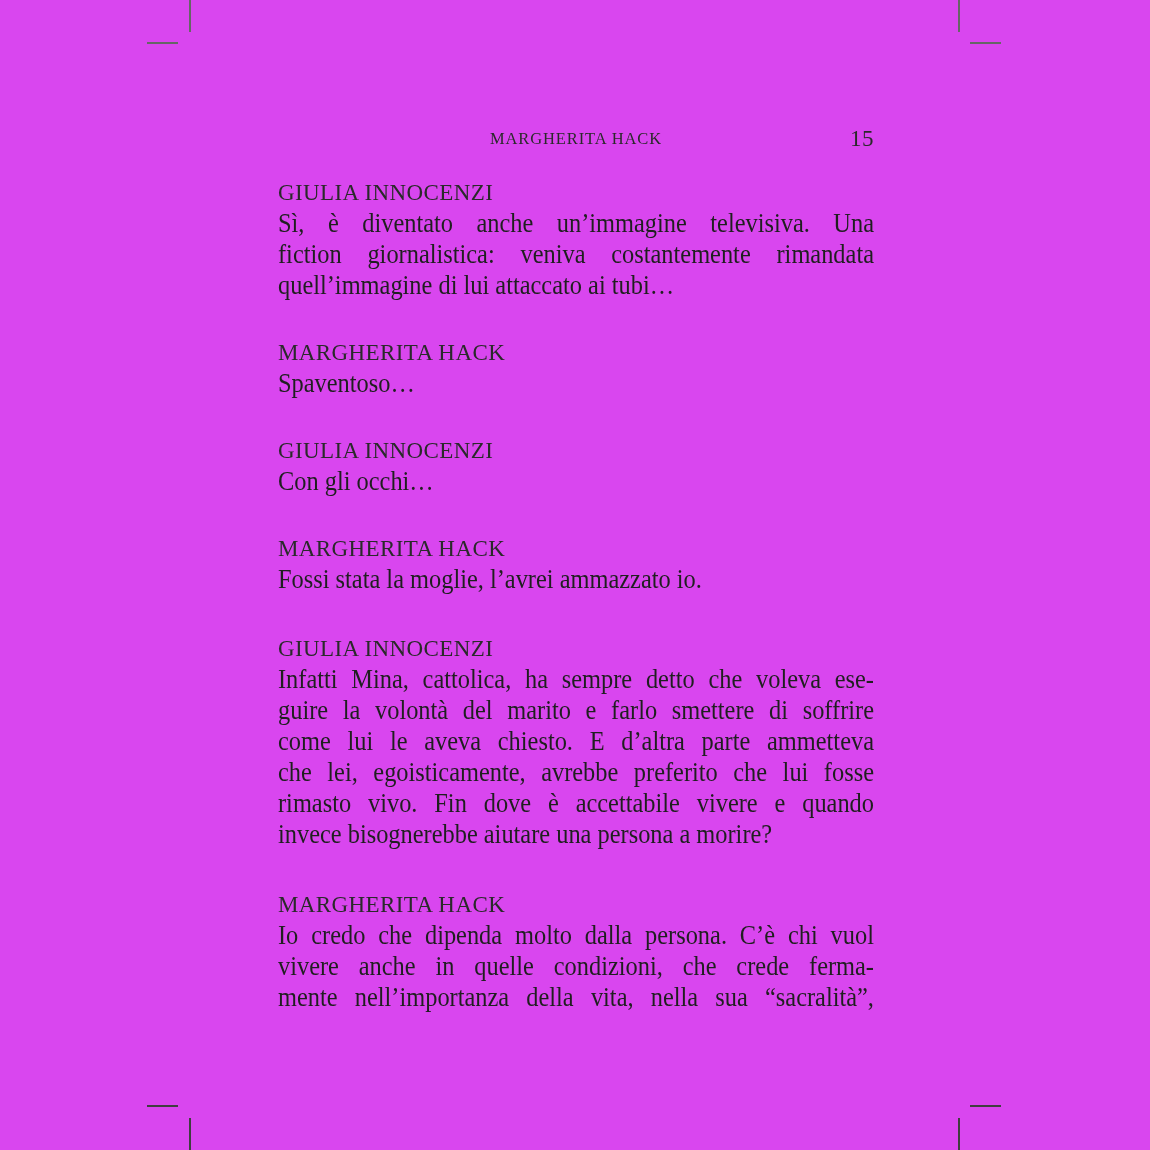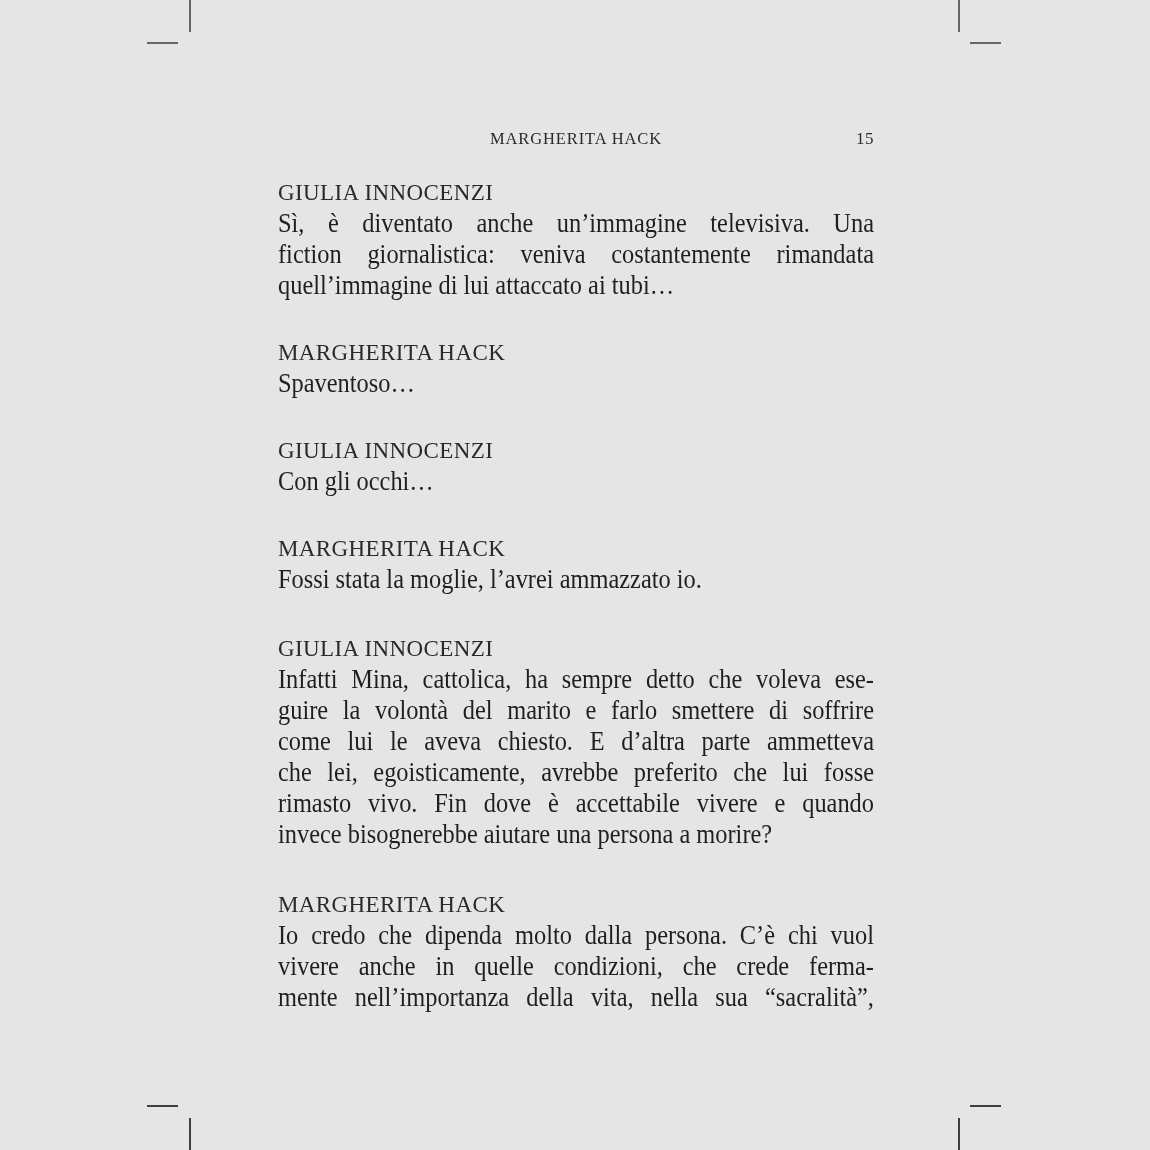--- a/index.html
+++ b/index.html
@@ -1,21 +1,21 @@
 <!DOCTYPE html>
 <html><head>
 <meta charset="utf-8">
 <style>
   * { margin: 0; padding: 0; box-sizing: border-box; }
   html, body { background: #ffffff; }
   .page {
     position: relative;
     width: 1150px;
     height: 1150px;
-    background: #e5e5e5;
+    background: #d946ef;
     overflow: hidden;
     font-family: "Liberation Serif", "DejaVu Serif", serif;
     color: #1f1f1f;
   }
 
   
   .crop { position: absolute; background: #666666; }
   .crop.dark { background: #3f3f3f; }
   .crop.v { width: 2px; height: 32px; }
   .crop.h { width: 31px; height: 2px; }
@@ -38,21 +38,21 @@
   .running-title {
     display: block;
     text-align: center;
     font-size: 16.5px;
     letter-spacing: 0.9px;
     color: #2a2a2a;
   }
   .folio {
     position: absolute;
     right: 0; top: 0;
-    font-size: 17px;
+    font-size: 23px;
     letter-spacing: 0.5px;
     color: #2a2a2a;
   }
 
   
   .block { position: absolute; left: 278px; width: 596px; }
   .b1 { top: 181px; }
   .b2 { top: 341px; }
   .b3 { top: 439px; }
   .b4 { top: 537px; }

